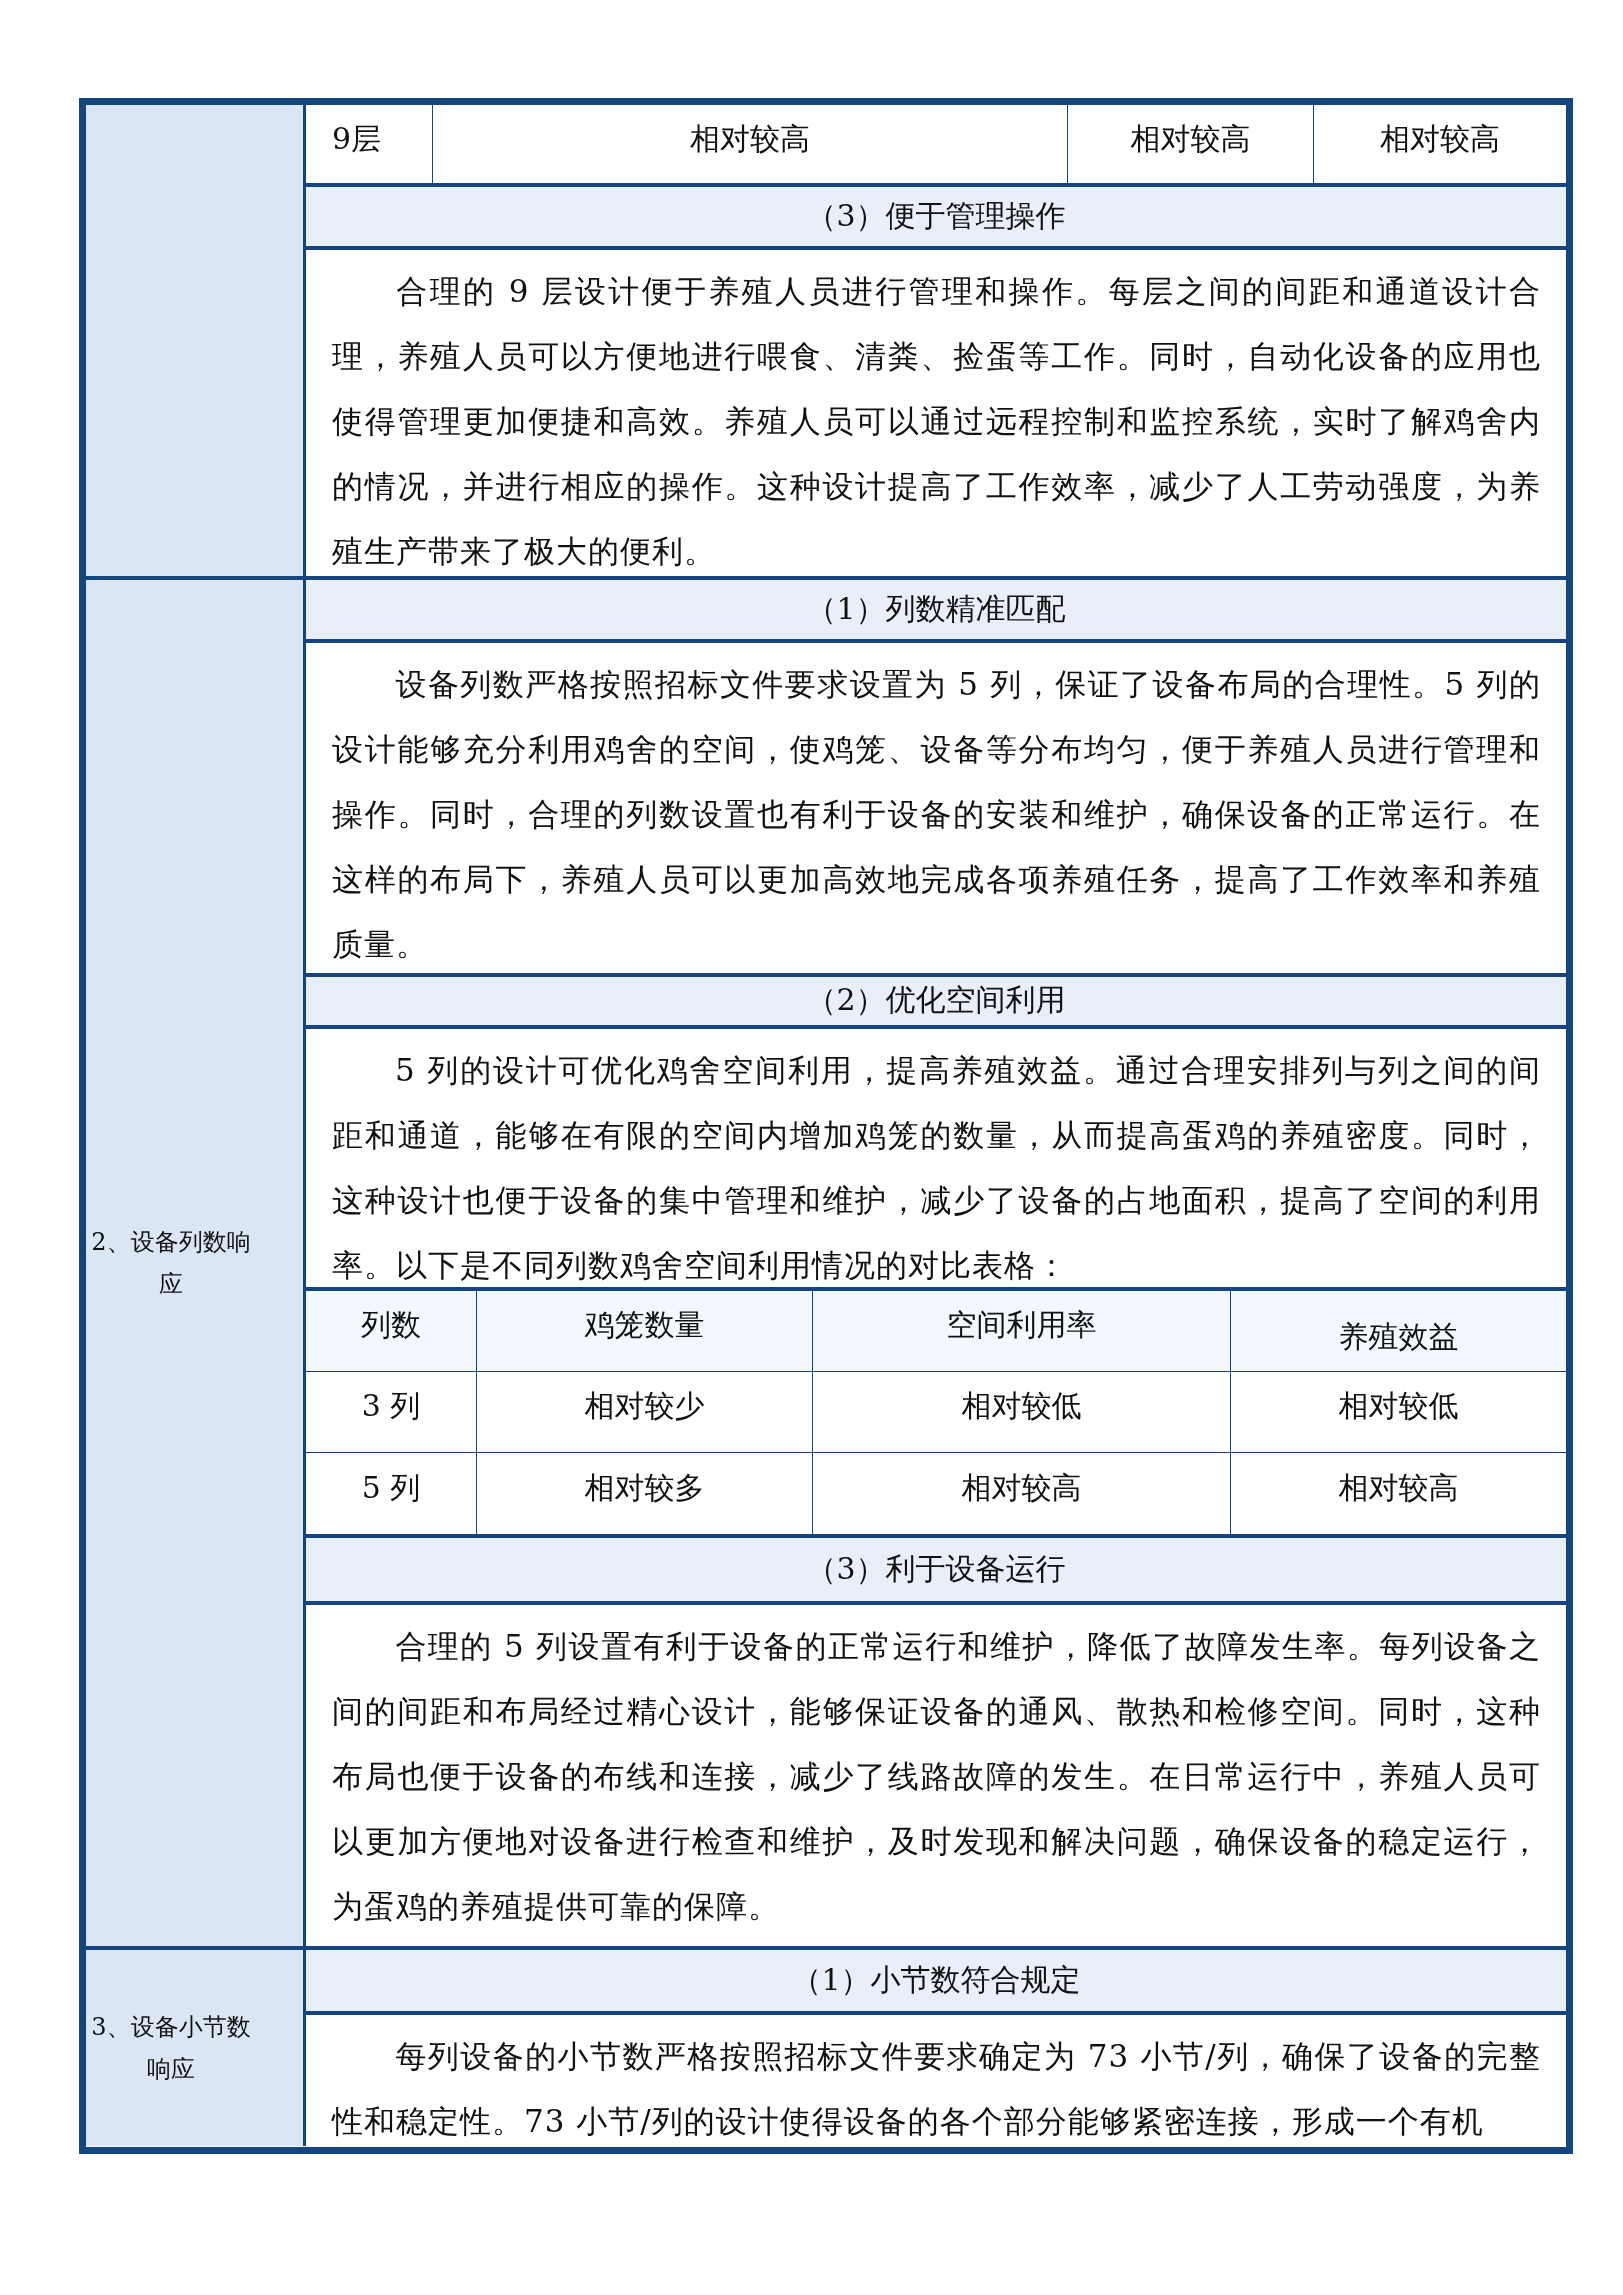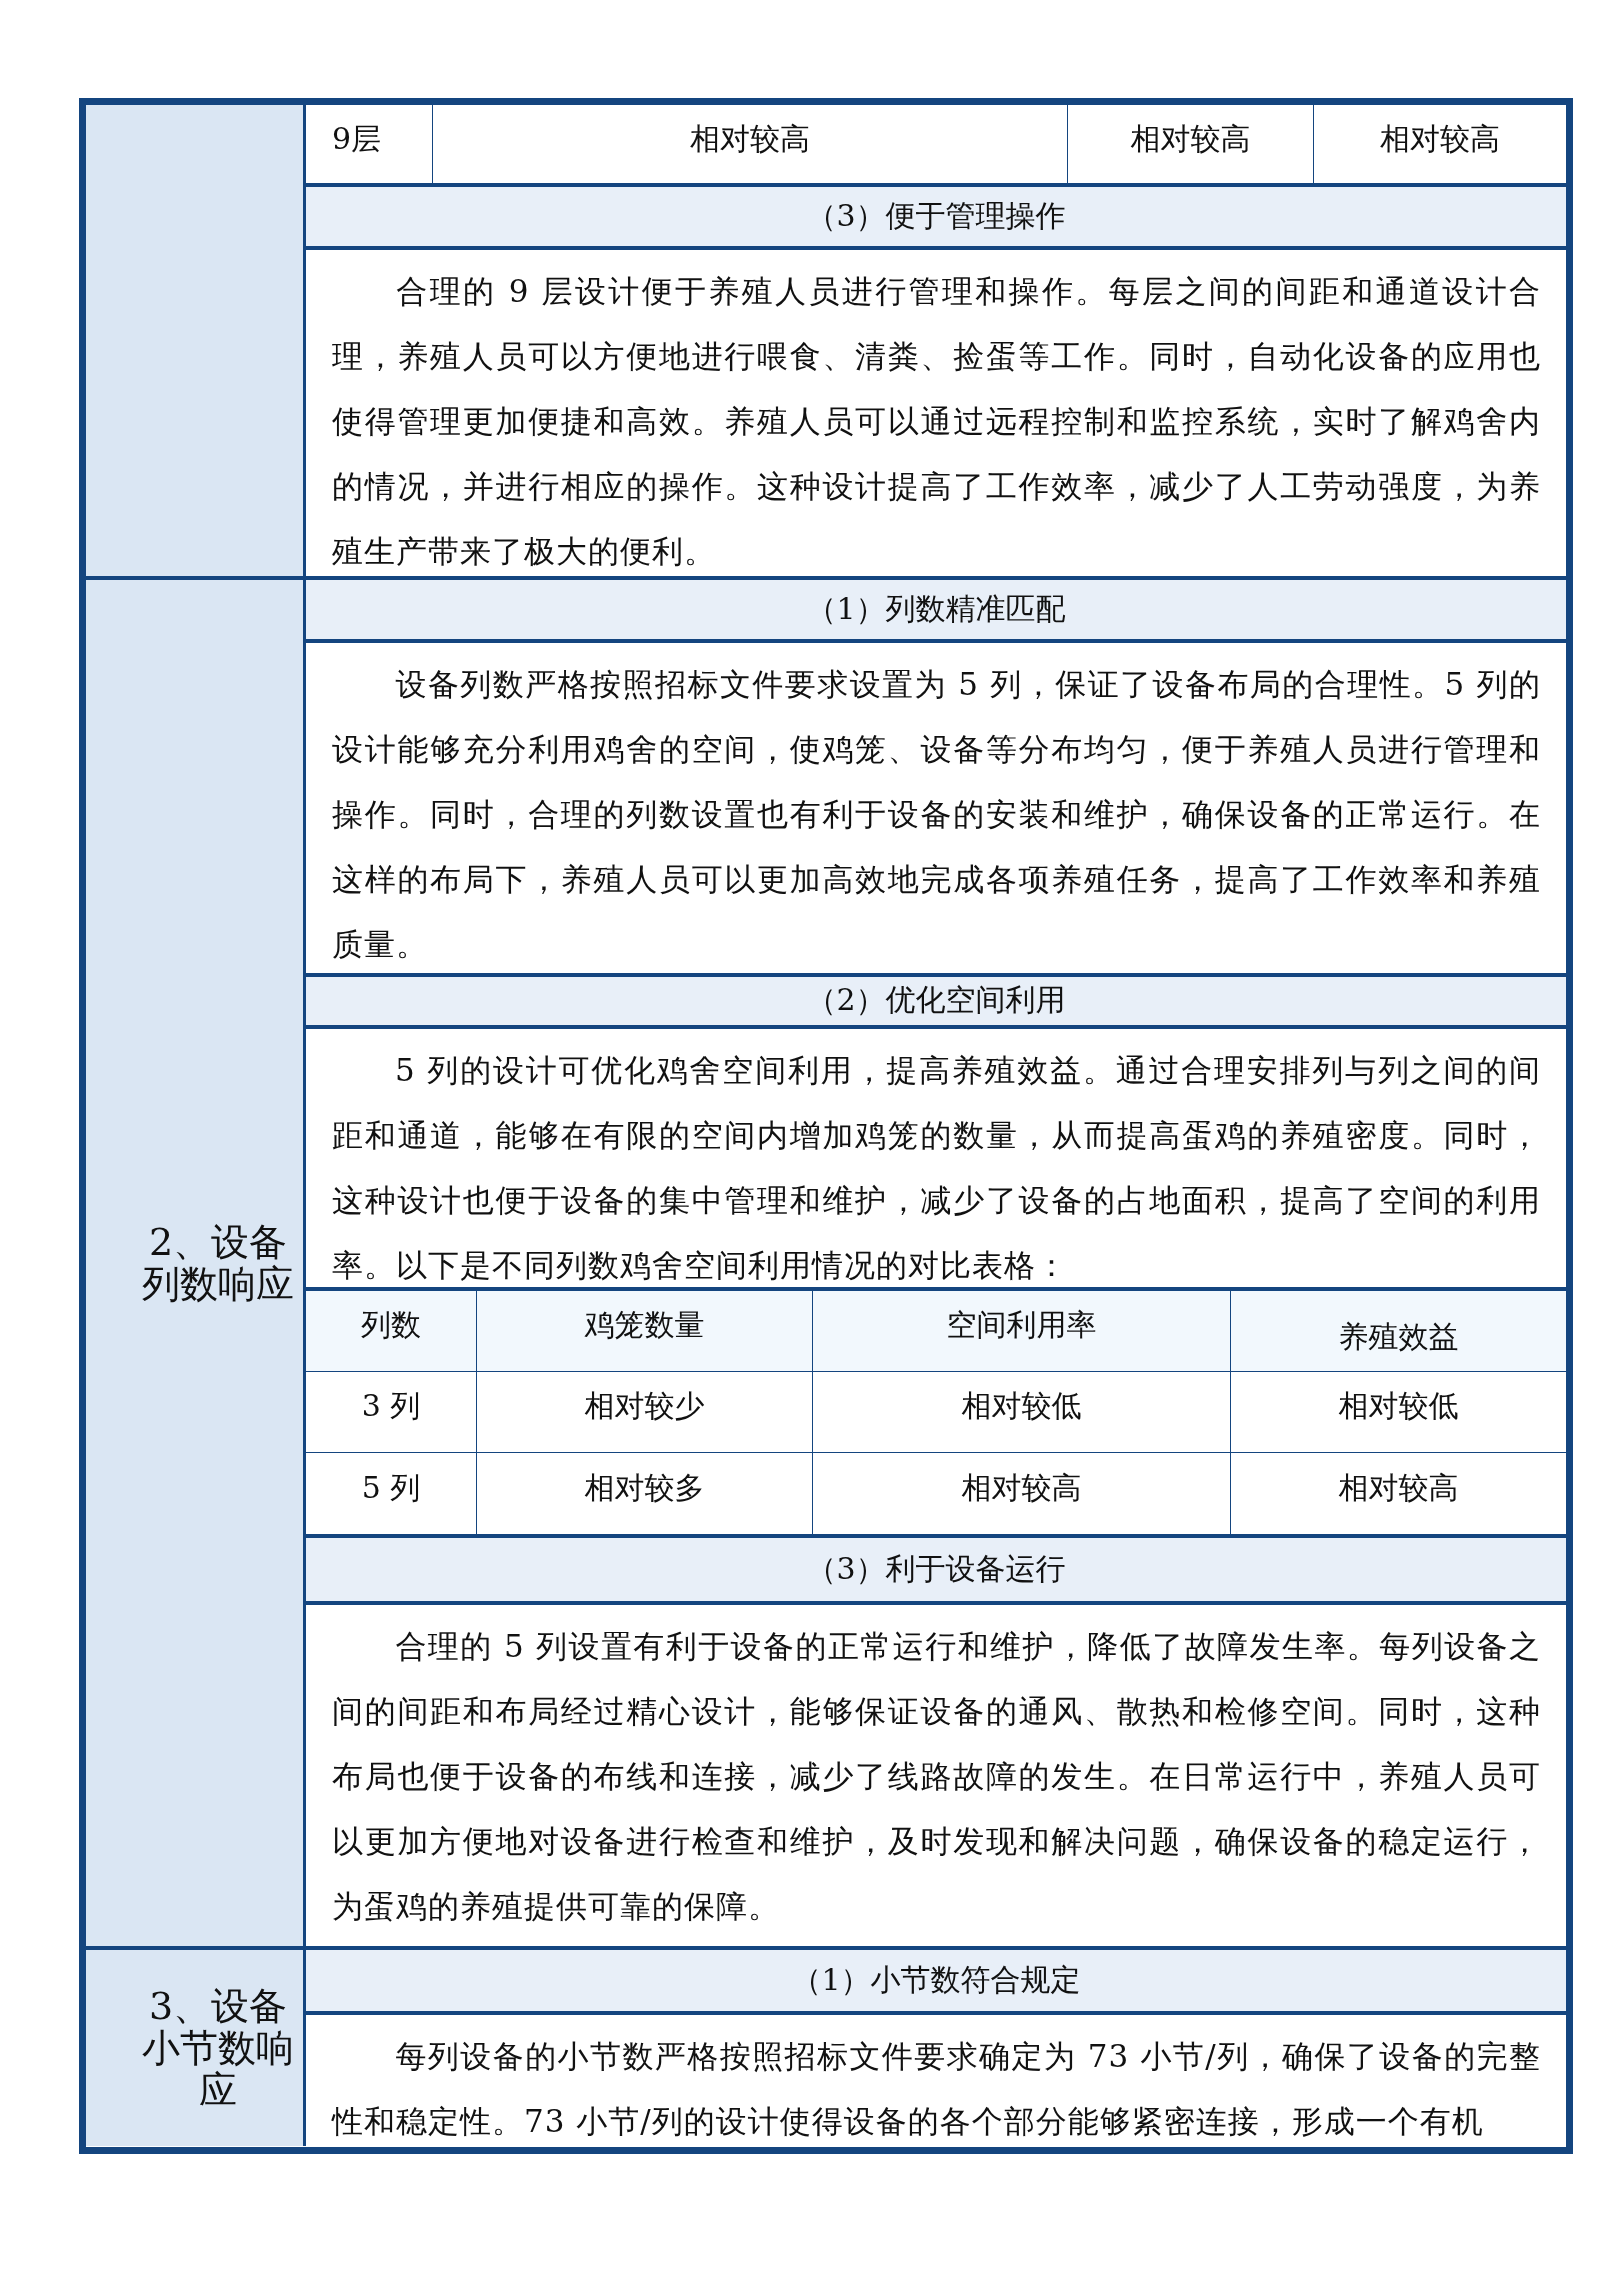--- a/index.html
+++ b/index.html
@@ -2,22 +2,22 @@
 <html style="font-size:10.5px"><head>
 <meta charset="utf-8">
 <style>
   html, body { margin:0; padding:0; background:#ffffff; }
   body { width:1623px; height:2295px; position:relative; overflow:hidden;
          font-family:"DejaVu Serif","Liberation Serif",serif; color:#111; }
   .page { position:absolute; left:79px; top:98px; width:1480px; height:2042px;
           border:7.9px solid #14457f; background:#ffffff; }
   .section { position:absolute; left:0; width:1480px; display:flex; }
   .left-col { width:220px; background:#dae6f3; border-right:3.9px solid #14457f;
-              display:flex; align-items:center; justify-content:flex-end; text-align:center;
-              font-size:38px; line-height:42px; box-sizing:border-box; }
+              display:flex; align-items:center; justify-content:flex-start; text-align:center;
+              font-size:24px; line-height:42px; box-sizing:border-box; }
   .left-col span { display:block; width:170px; }
   .right-col { width:1260px; display:flex; flex-direction:column; }
   .sec-div { position:absolute; left:0; width:1480px; height:3.9px; background:#14457f; }
   .hdr { background:#e8eff8; display:flex; align-items:center; justify-content:center;
          font-size:30px; box-sizing:border-box; }
   .hline { height:3.9px; background:#14457f; flex:none; }
   .para { box-sizing:border-box; padding:9.2px 25px 0 26px; font-size:31px; line-height:65px;
           text-align:justify; letter-spacing:1px; }
   .para .indent { display:inline-block; width:63px; }
   .row { display:flex; box-sizing:border-box; flex:none; }

